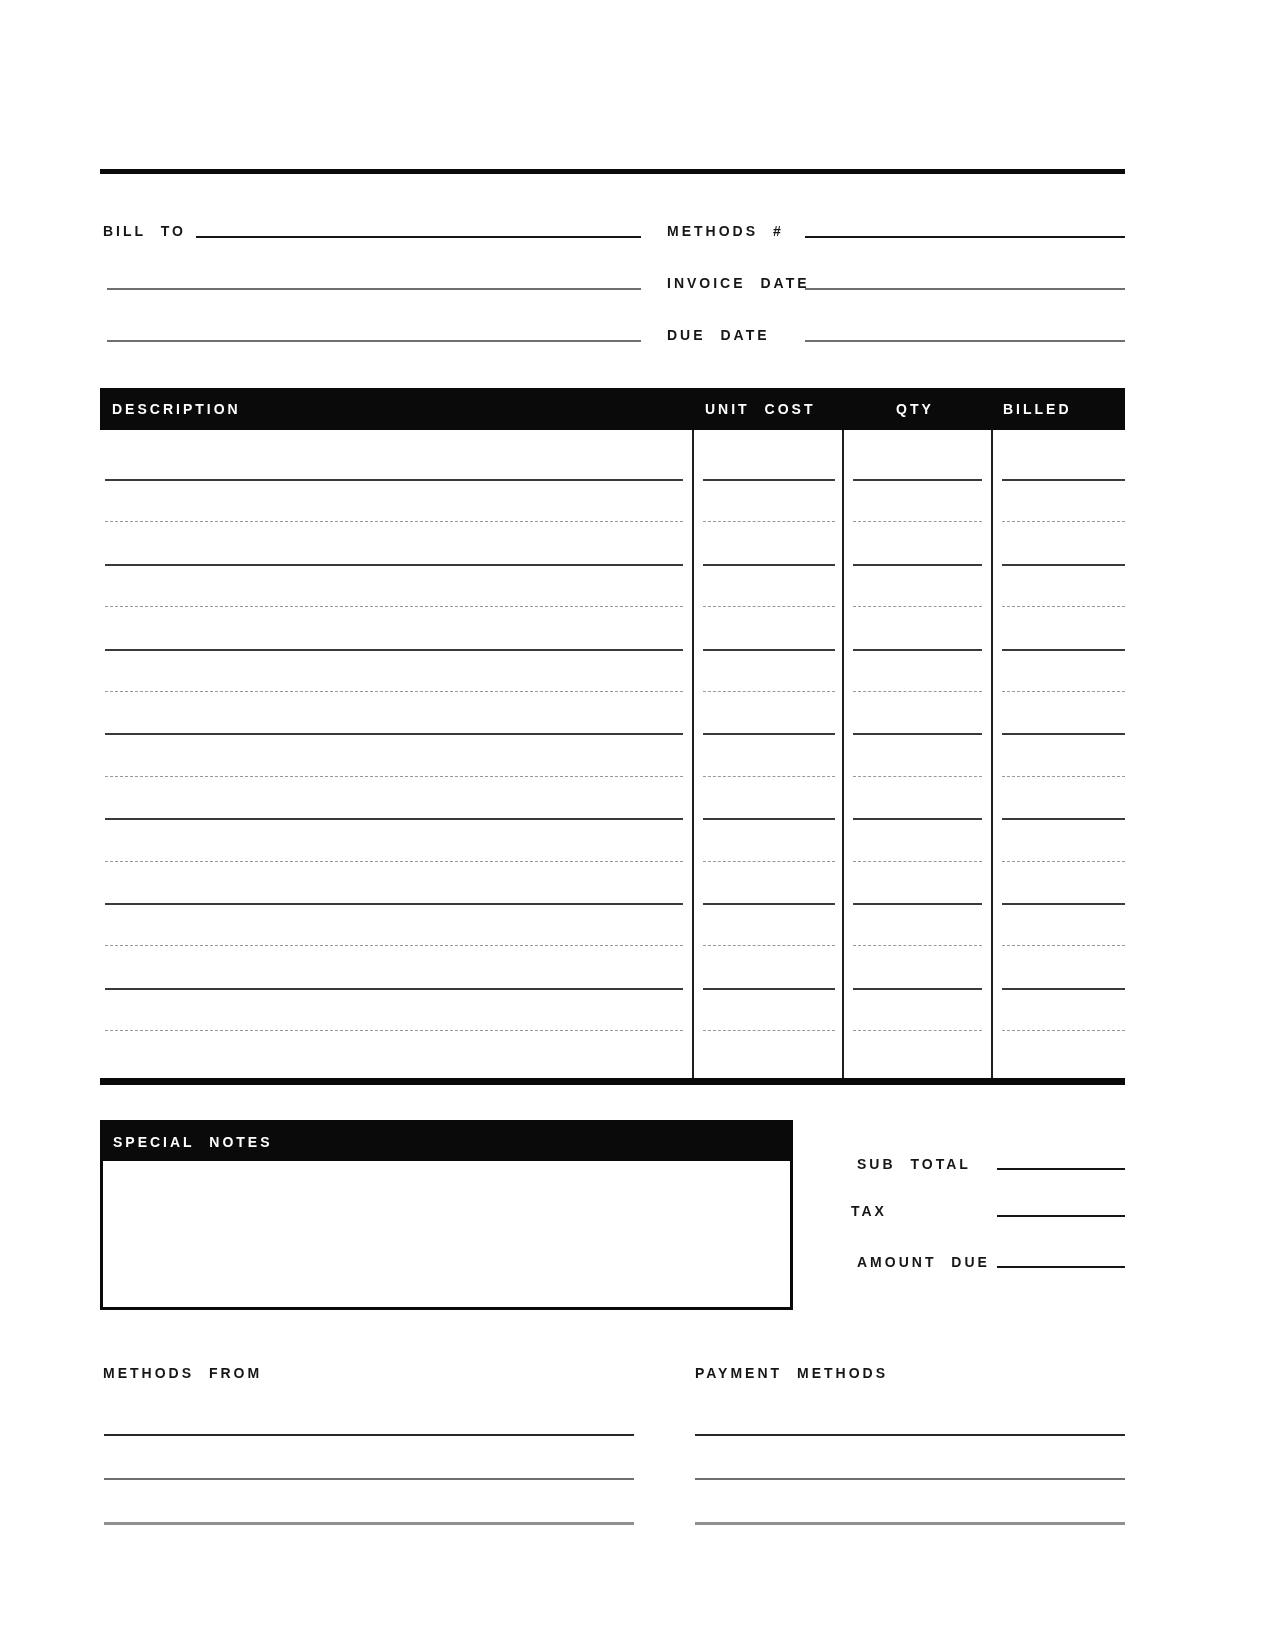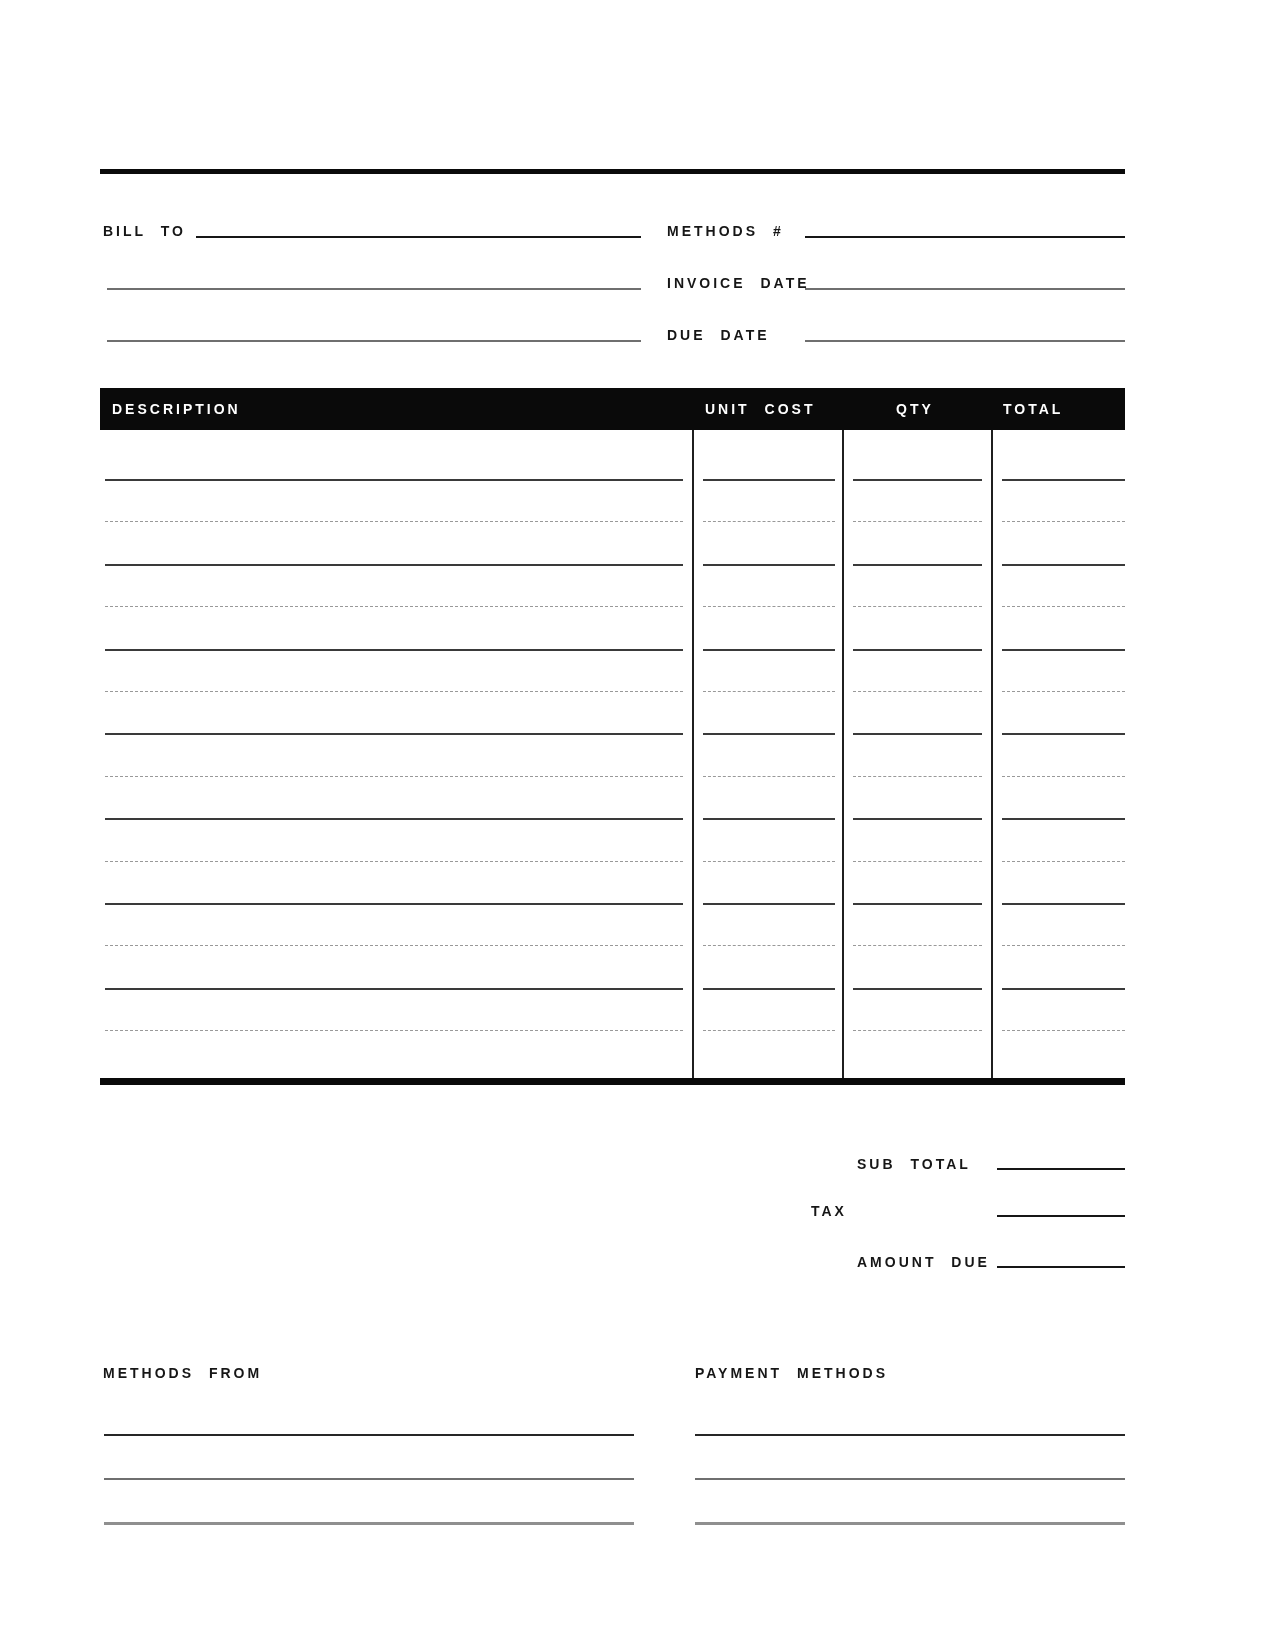--- a/index.html
+++ b/index.html
@@ -45,21 +45,21 @@
   .table-bottom{position:absolute;left:100px;top:1078px;width:1025px;height:7px;background:#0a0a0a;}
 
   
   .notes-box{position:absolute;left:100px;top:1120px;width:687px;height:184px;border:3px solid #0a0a0a;background:#fff;}
   .notes-head{position:absolute;left:0;top:0;width:100%;height:38px;background:#0a0a0a;}
   .notes-head span{position:absolute;left:10px;top:0;line-height:38px;color:#fff;font-size:14px;font-weight:700;
                    letter-spacing:3px;word-spacing:8px;}
 
   
   .subtotal-label{left:857px;top:1156px;}
-  .tax-label{left:811px;top:1203px;text-align:right;}
+  .tax-label{left:851px;top:1203px;text-align:right;}
   .amountdue-label{left:857px;top:1254px;}
   .l-subtotal{left:997px;top:1168px;width:128px;}
   .l-tax{left:997px;top:1215px;width:128px;}
   .l-amountdue{left:997px;top:1266px;width:128px;}
 
   
   .billedfrom-label{left:103px;top:1365px;}
   .payment-label{left:695px;top:1365px;}
   .bf1{left:104px;top:1434px;width:530px;background:#262626;}
   .bf2{left:104px;top:1478px;width:530px;}
@@ -87,21 +87,21 @@
   <div class="line l-invno"></div>
   <div class="lbl inv-date-label">INVOICE DATE</div>
   <div class="line gray l-invdate"></div>
   <div class="lbl due-date-label">DUE DATE</div>
   <div class="line gray l-duedate"></div>
 
   <div class="thead">
     <span class="th-desc">DESCRIPTION</span>
     <span class="th-unit">UNIT COST</span>
     <span class="th-qty">QTY</span>
-    <span class="th-total">TOTAL</span>
+    <span class="th-total">BILLED</span>
   </div>
   <div class="vline v1"></div>
   <div class="vline v2"></div>
   <div class="vline v3"></div>
   <div id="table-lines">
       <div class="row-line solid" style="left: 105px; width: 578px; top: 479px;"></div>
       <div class="row-line solid" style="left: 703px; width: 132px; top: 479px;"></div>
       <div class="row-line solid" style="left: 853px; width: 129px; top: 479px;"></div>
       <div class="row-line solid" style="left: 1002px; width: 123px; top: 479px;"></div>
       <div class="row-line dashed" style="left: 105px; width: 578px; top: 521.4px;"></div>
@@ -152,20 +152,25 @@
       <div class="row-line solid" style="left: 703px; width: 132px; top: 987.8px;"></div>
       <div class="row-line solid" style="left: 853px; width: 129px; top: 987.8px;"></div>
       <div class="row-line solid" style="left: 1002px; width: 123px; top: 987.8px;"></div>
       <div class="row-line dashed" style="left: 105px; width: 578px; top: 1030.2px;"></div>
       <div class="row-line dashed" style="left: 703px; width: 132px; top: 1030.2px;"></div>
       <div class="row-line dashed" style="left: 853px; width: 129px; top: 1030.2px;"></div>
       <div class="row-line dashed" style="left: 1002px; width: 123px; top: 1030.2px;"></div>
     </div>
   <div class="table-bottom"></div>
 
+  <div class="notes-box">
+    <div class="notes-head">
+      <span>SPECIAL NOTES</span>
+    </div>
+  </div>
 
   <div class="lbl subtotal-label">SUB TOTAL</div>
   <div class="line l-subtotal"></div>
   <div class="lbl tax-label">TAX</div>
   <div class="line l-tax"></div>
   <div class="lbl amountdue-label">AMOUNT DUE</div>
   <div class="line l-amountdue"></div>
 
   <div class="lbl billedfrom-label">METHODS FROM</div>
   <div class="lbl payment-label">PAYMENT METHODS</div>

